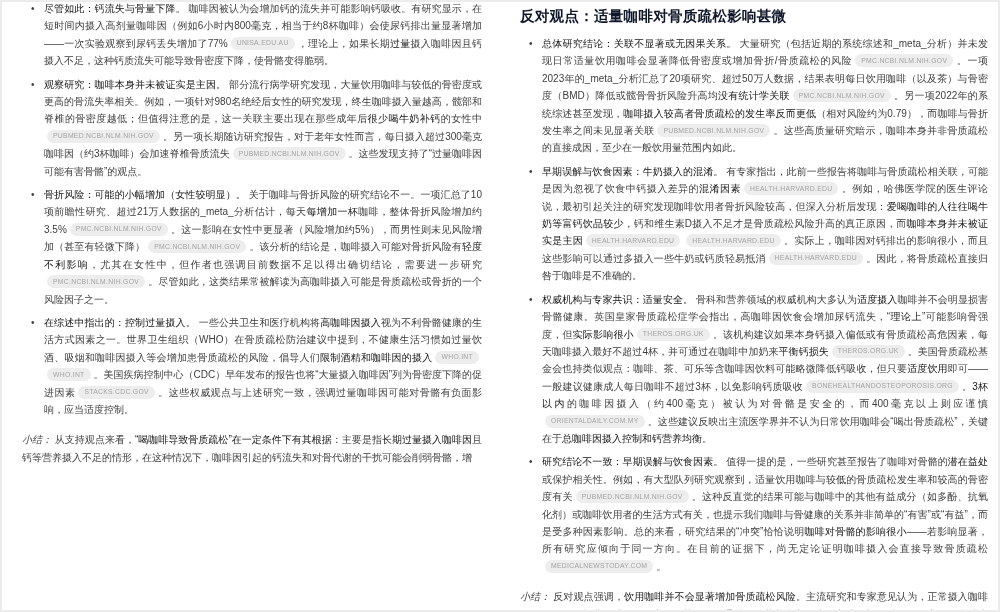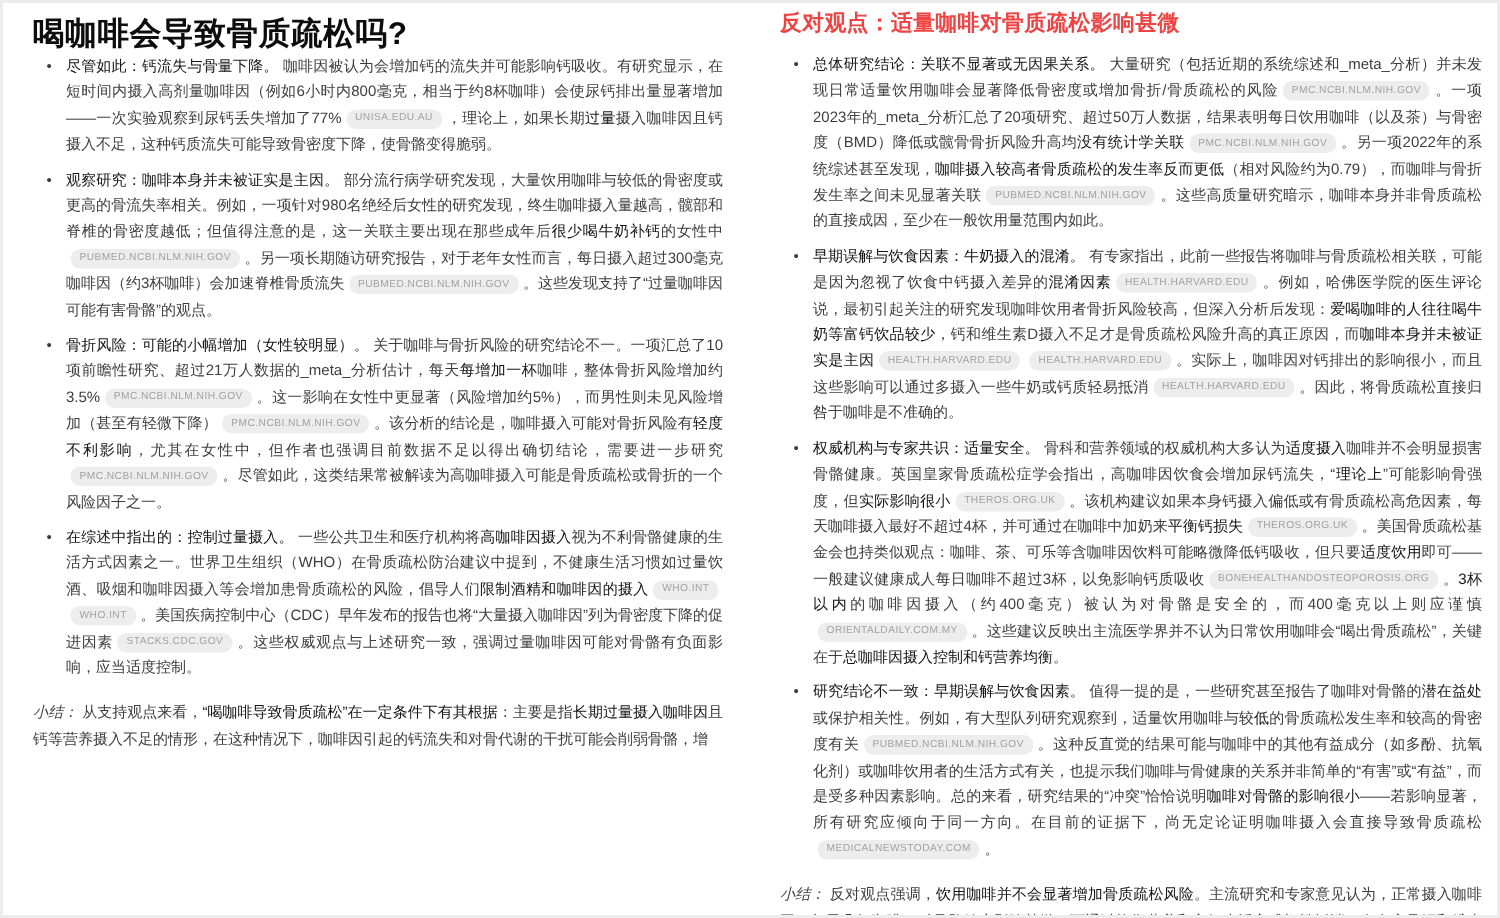--- a/index.html
+++ b/index.html
@@ -10,21 +10,21 @@
   }
   .frame{position:absolute;inset:0;border:2px solid #ececec;pointer-events:none;z-index:5;}
   .col{position:absolute;top:0;text-align:justify;}
   .col-left{left:22px;width:460px;}
   .col-right{left:520px;width:468px;}
   h1{
     font-size:21px;line-height:26px;margin:10px 0 0 0;
     color:#0d0d0d;font-weight:700;letter-spacing:0.5px;
   }
   h2{
-    font-size:14.5px;line-height:19px;font-weight:700;color:#ef4444;
+    font-size:14.5px;line-height:19px;font-weight:700;color:#0f172a;
     letter-spacing:0.3px;margin:0;
   }
   .col-left h2{margin:15px 0 9px 0;}
   .col-right h2{margin:7px 0 9px 0;}
   .body{font-size:10px;line-height:17.4px;margin:0;}
   .overview{margin-top:21px;}
   .summary{margin-top:13px;}
   ul.bullets{margin:0;padding:0 0 0 22px;list-style:none;}
   ul.bullets li{
     position:relative;font-size:10px;line-height:17.4px;margin:0 0 6px 0;
@@ -40,21 +40,20 @@
     vertical-align:1.5px;margin:0 3px;white-space:nowrap;letter-spacing:0.3px;
     cursor:pointer;
   }
 </style>
 </head>
 <body>
 
 <div class="frame"></div>
 
 <div class="col col-left">
-  <h1>喝咖啡会导致骨质疏松吗?</h1>
   <ul class="bullets">
       <li><b>尽管如此：钙流失与骨量下降。</b> 咖啡因被认为会增加钙的流失并可能影响钙吸收。有研究显示，在短时间内摄入高剂量咖啡因（例如6小时内800毫克，相当于约8杯咖啡）会使尿钙排出量显著增加——一次实验观察到尿钙丢失增加了77%<span class="cite">UNISA.EDU.AU</span>，理论上，如果长期<b>过量</b>摄入咖啡因且钙摄入不足，这种钙质流失可能导致骨密度下降，使骨骼变得脆弱。</li>
       <li><b>观察研究：咖啡本身并未被证实是主因。</b> 部分流行病学研究发现，大量饮用咖啡与较低的骨密度或更高的骨流失率相关。例如，一项针对980名绝经后女性的研究发现，终生咖啡摄入量越高，髋部和脊椎的骨密度越低；但值得注意的是，这一关联主要出现在那些成年后<b>很少喝牛奶补钙</b>的女性中<span class="cite">PUBMED.NCBI.NLM.NIH.GOV</span>。另一项长期随访研究报告，对于老年女性而言，每日摄入超过300毫克咖啡因（约3杯咖啡）会加速脊椎骨质流失<span class="cite">PUBMED.NCBI.NLM.NIH.GOV</span>。这些发现支持了“过量咖啡因可能有害骨骼”的观点。</li>
       <li><b>骨折风险：可能的小幅增加（女性较明显）。</b> 关于咖啡与骨折风险的研究结论不一。一项汇总了10项前瞻性研究、超过21万人数据的_meta_分析估计，每天<b>每增加一杯</b>咖啡，整体骨折风险增加约3.5%<span class="cite">PMC.NCBI.NLM.NIH.GOV</span>。这一影响在女性中更显著（风险增加约5%），而男性则未见风险增加（甚至有轻微下降）<span class="cite">PMC.NCBI.NLM.NIH.GOV</span>。该分析的结论是，咖啡摄入可能对骨折风险有<b>轻度不利影响</b>，尤其在女性中，但作者也强调目前数据不足以得出确切结论，需要进一步研究<span class="cite">PMC.NCBI.NLM.NIH.GOV</span>。尽管如此，这类结果常被解读为高咖啡摄入可能是骨质疏松或骨折的一个风险因子之一。</li>
       <li><b>在综述中指出的：控制过量摄入。</b> 一些公共卫生和医疗机构将<b>高咖啡因摄入</b>视为不利骨骼健康的生活方式因素之一。世界卫生组织（WHO）在骨质疏松防治建议中提到，不健康生活习惯如过量饮酒、吸烟和咖啡因摄入等会增加患骨质疏松的风险，倡导人们<b>限制酒精和咖啡因的摄入</b><span class="cite">WHO.INT</span><span class="cite">WHO.INT</span>。美国疾病控制中心（CDC）早年发布的报告也将“大量摄入咖啡因”列为骨密度下降的促进因素<span class="cite">STACKS.CDC.GOV</span>。这些权威观点与上述研究一致，强调过量咖啡因可能对骨骼有负面影响，应当适度控制。</li>
     </ul>
   <p class="body summary"><i class="lbl">小结：</i> 从支持观点来看，<b>“喝咖啡导致骨质疏松”在一定条件下有其根据</b>：主要是指<b>长期过量摄入咖啡因</b>且钙等营养摄入不足的情形，在这种情况下，咖啡因引起的钙流失和对骨代谢的干扰可能会削弱骨骼，增</p>
 </div>
 
 <div class="col col-right">

